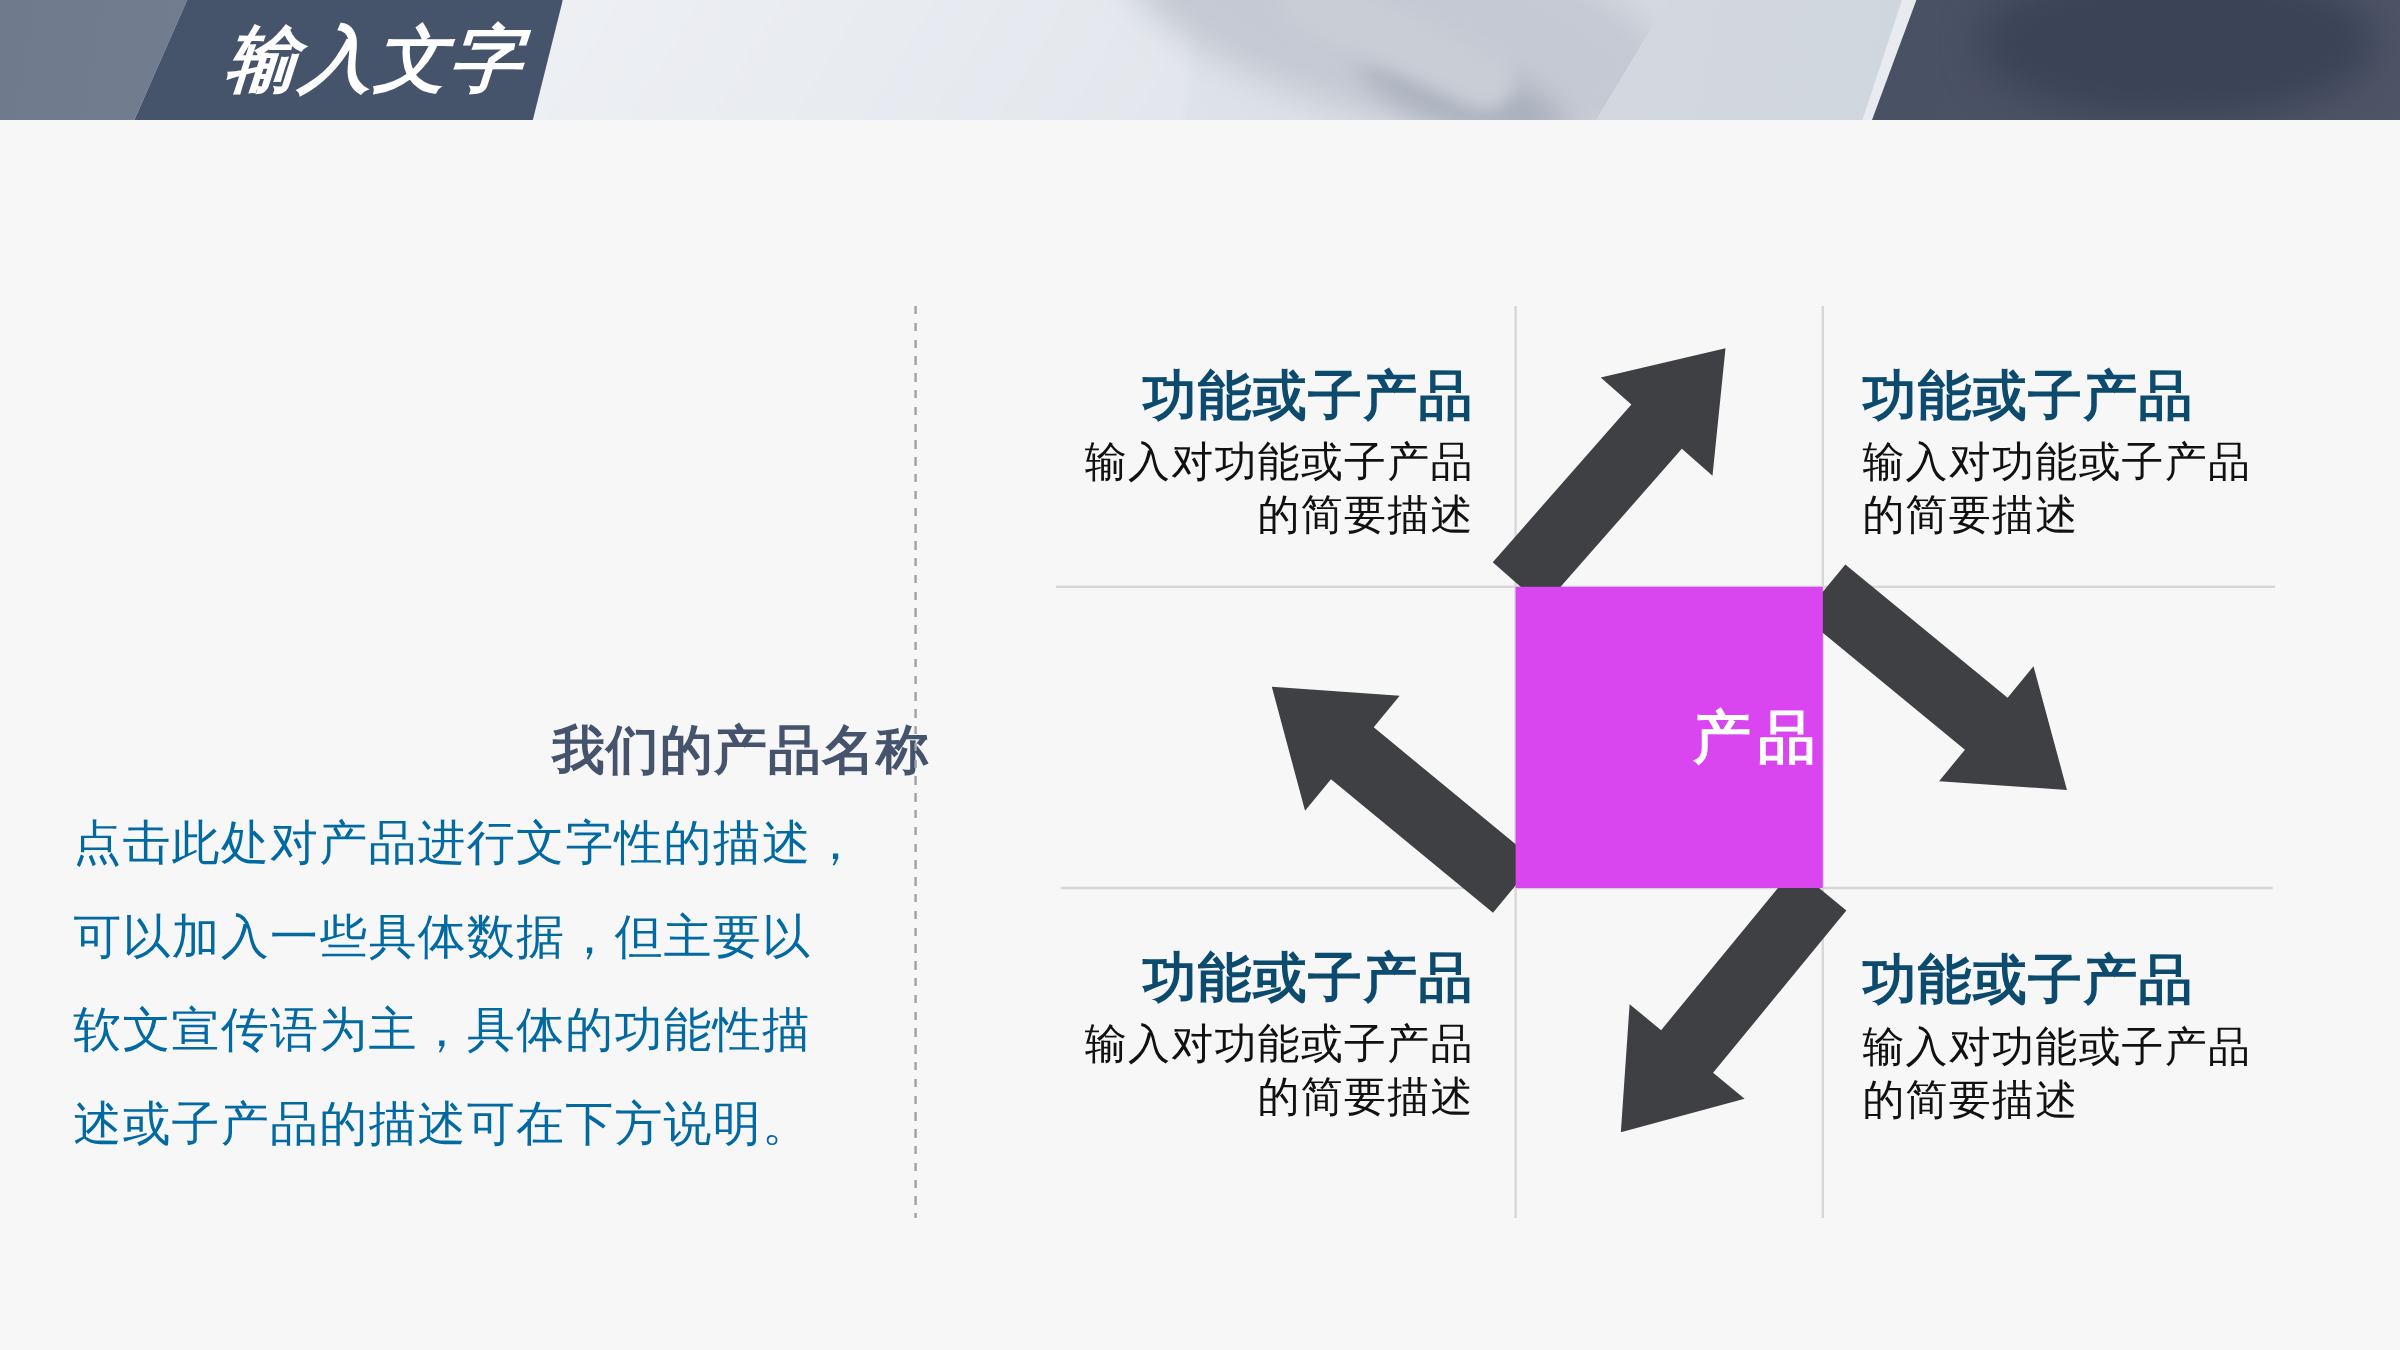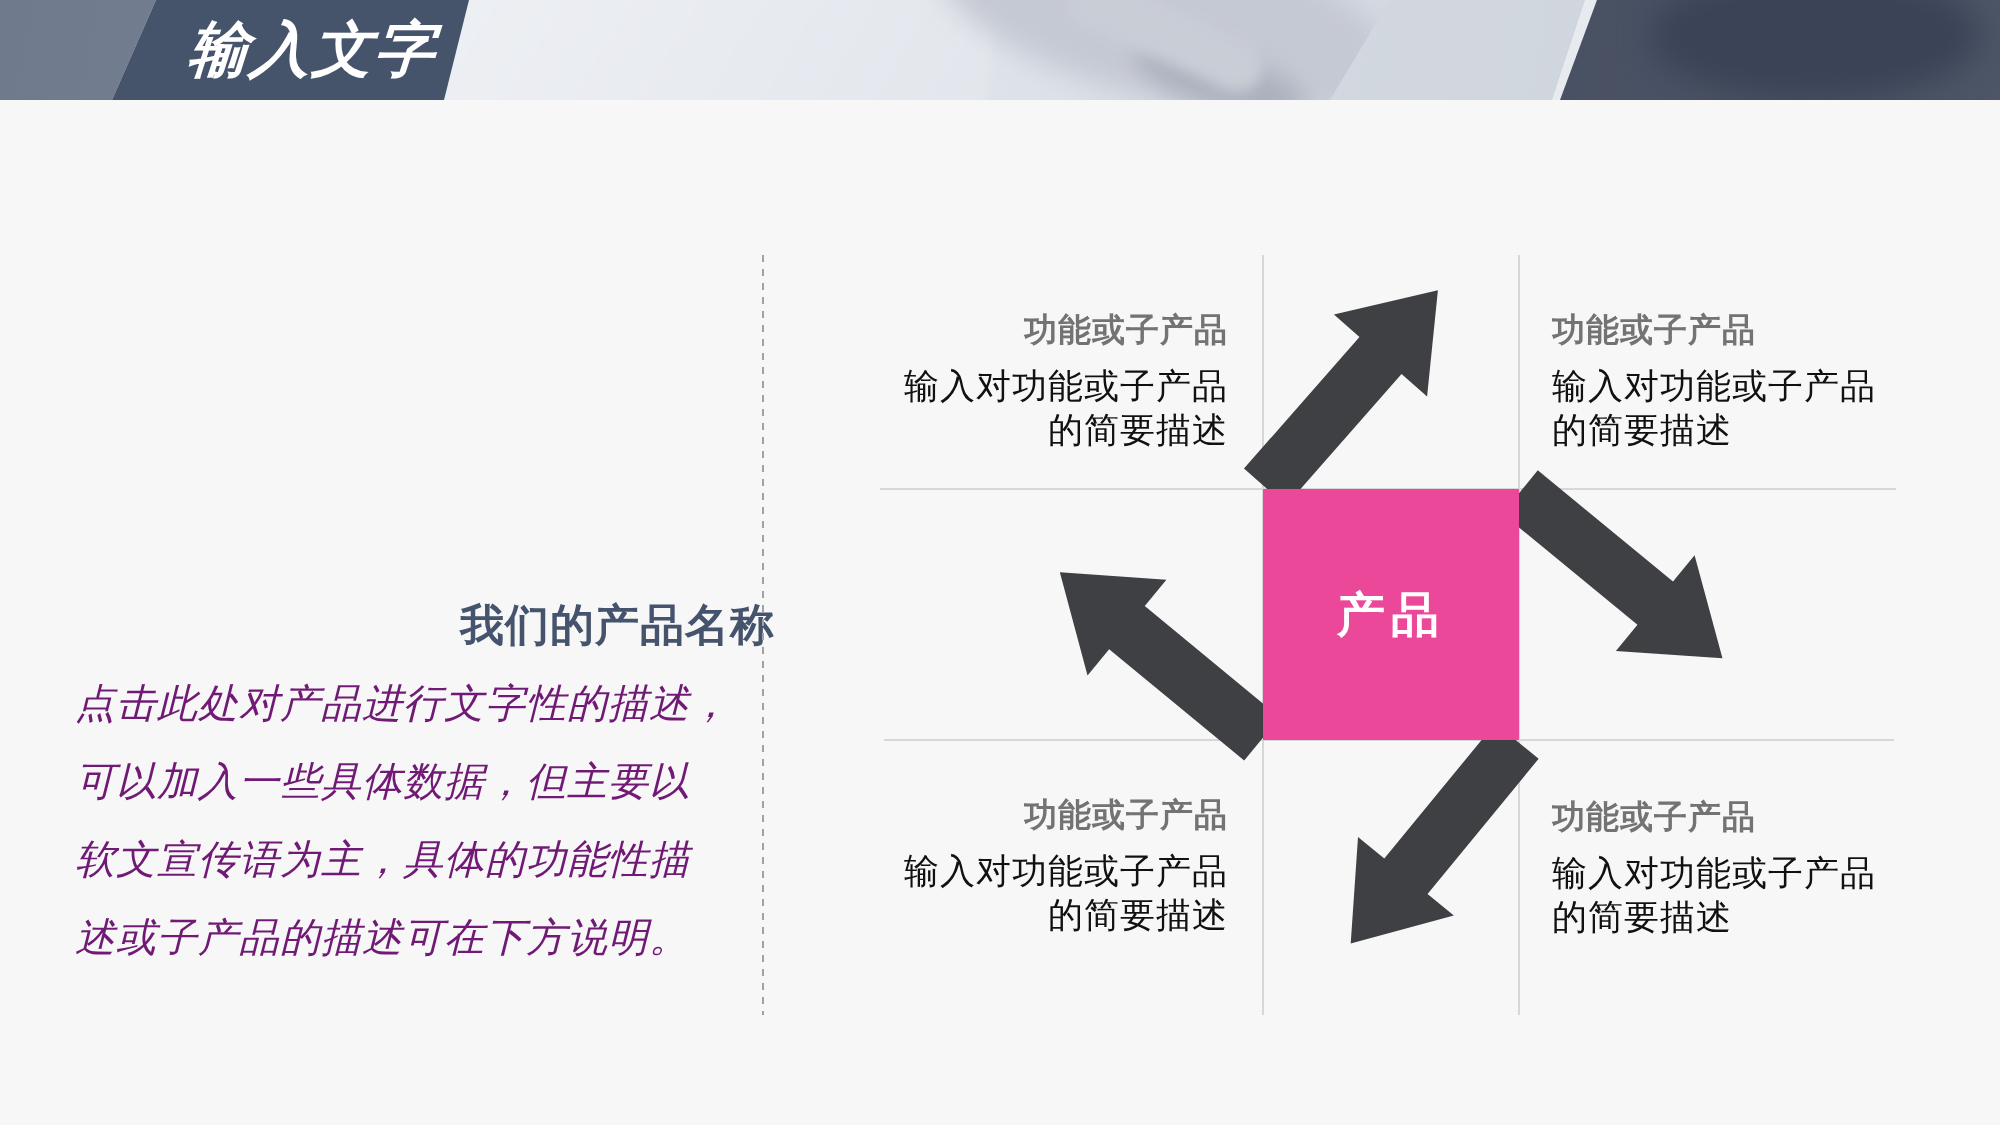--- a/index.html
+++ b/index.html
@@ -38,43 +38,43 @@
   .header .banner-dark{position:absolute;inset:0;background:#45536b;
     clip-path:polygon(156px 0,469px 0,444px 100%,112px 100%);}
   .header .banner-title{position:absolute;left:156px;top:0;width:313px;height:100px;
     display:flex;align-items:center;justify-content:center;
     color:#ffffff;font-size:60px;font-weight:700;font-style:italic;
     letter-spacing:2px;transform:skewX(-4deg);}
 
   
   .left-heading{position:absolute;left:75px;top:596px;width:700px;
     color:#45546c;font-size:44px;font-weight:700;letter-spacing:1px;text-align:right;}
-  .left-paragraph{position:absolute;left:75px;top:664px;width:700px;
-    color:#701a75;font-size:40px;line-height:78px;white-space:pre-line;letter-spacing:1px;font-style:italic;}
+  .left-paragraph{position:absolute;left:61px;top:664px;width:700px;
+    color:#0369a1;font-size:40px;line-height:78px;white-space:pre-line;letter-spacing:1px;}
 
   
   .v-divider{position:absolute;left:762px;top:255px;width:2px;height:760px;
     background:repeating-linear-gradient(to bottom,#a2a2a6 0 7px,transparent 7px 14px);}
 
   
   .grid-h{position:absolute;height:2px;background:#d7d7d7;}
   .grid-h.top{left:880px;top:488px;width:1016px;}
   .grid-h.bottom{left:884px;top:739px;width:1010px;}
   .grid-v{position:absolute;width:2px;background:#d7d7d7;top:255px;height:760px;}
   .grid-v.left{left:1262px;}
   .grid-v.right{left:1518px;}
 
   .arrows-svg{position:absolute;left:840px;top:230px;width:1160px;height:800px;}
 
   .center-square{position:absolute;left:1263px;top:489px;width:256px;height:251px;
-    background:#ec4899;display:flex;align-items:center;justify-content:center;z-index:3;}
+    background:#d946ef;display:flex;align-items:center;justify-content:flex-end;z-index:3;}
   .center-square .label{color:#ffffff;font-size:48px;font-weight:700;letter-spacing:6px;}
 
   .quad{position:absolute;z-index:4;}
-  .quad .q-title{font-size:33px;font-weight:700;color:#737373;line-height:48px;margin-bottom:10px;letter-spacing:1px;}
+  .quad .q-title{font-size:45px;font-weight:700;color:#0c4a6e;line-height:48px;margin-bottom:10px;letter-spacing:1px;}
   .quad .q-desc{font-size:35px;color:#111111;line-height:44px;white-space:pre-line;letter-spacing:1px;}
   .quad.tl{left:840px;top:306px;width:388px;text-align:right;}
   .quad.tr{left:1552px;top:306px;width:410px;text-align:left;}
   .quad.bl{left:840px;top:791px;width:388px;text-align:right;}
   .quad.br{left:1552px;top:793px;width:410px;text-align:left;}
 </style>
 </head>
 <body>
 
 <div class="slide">

